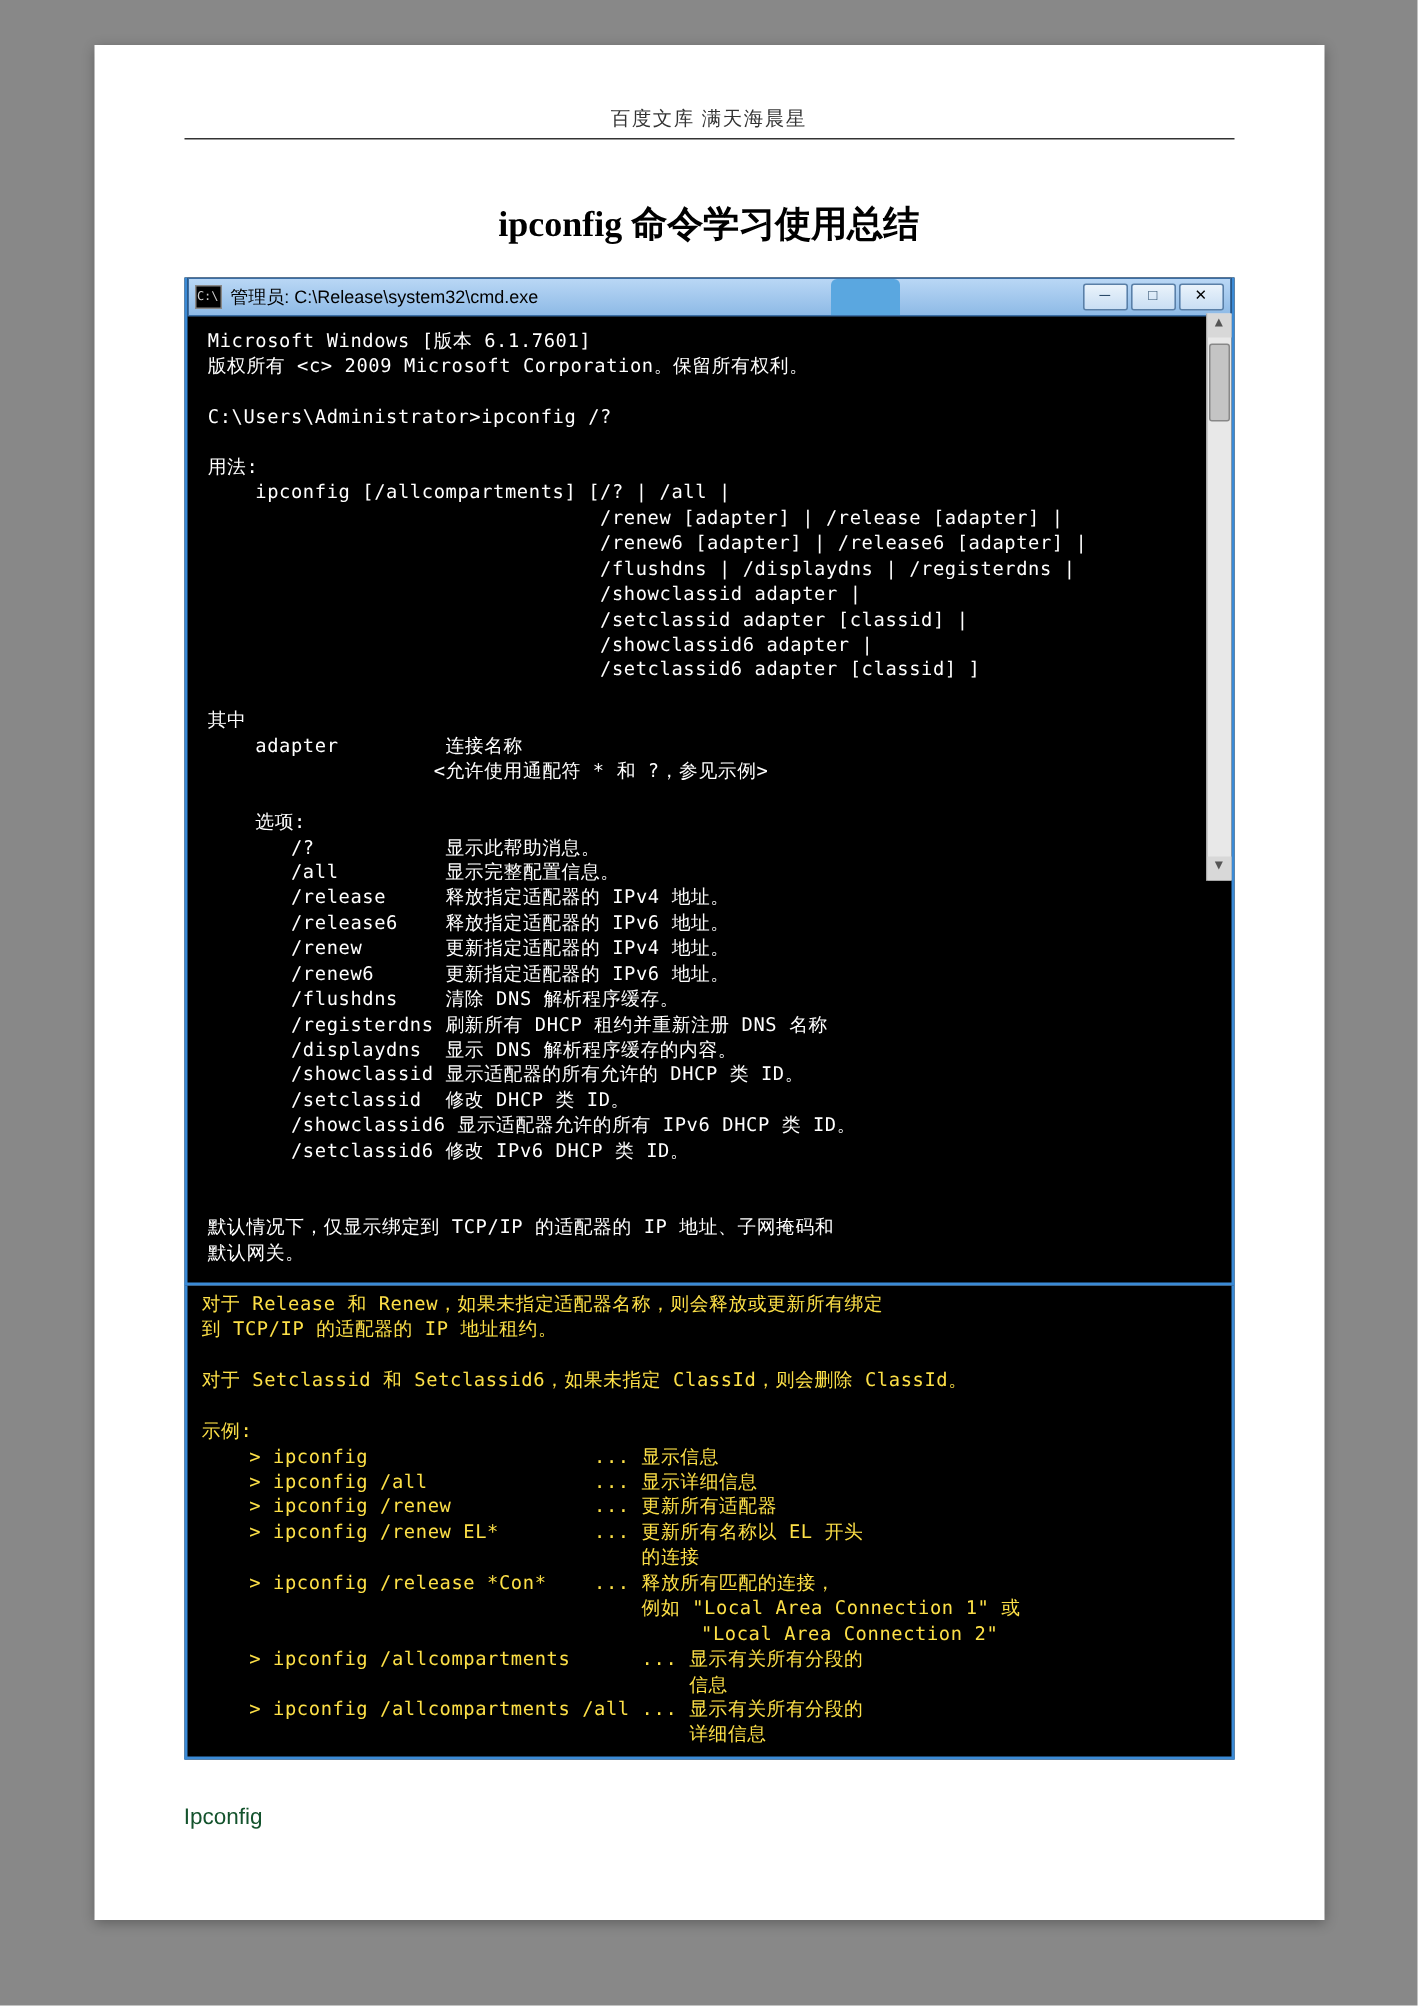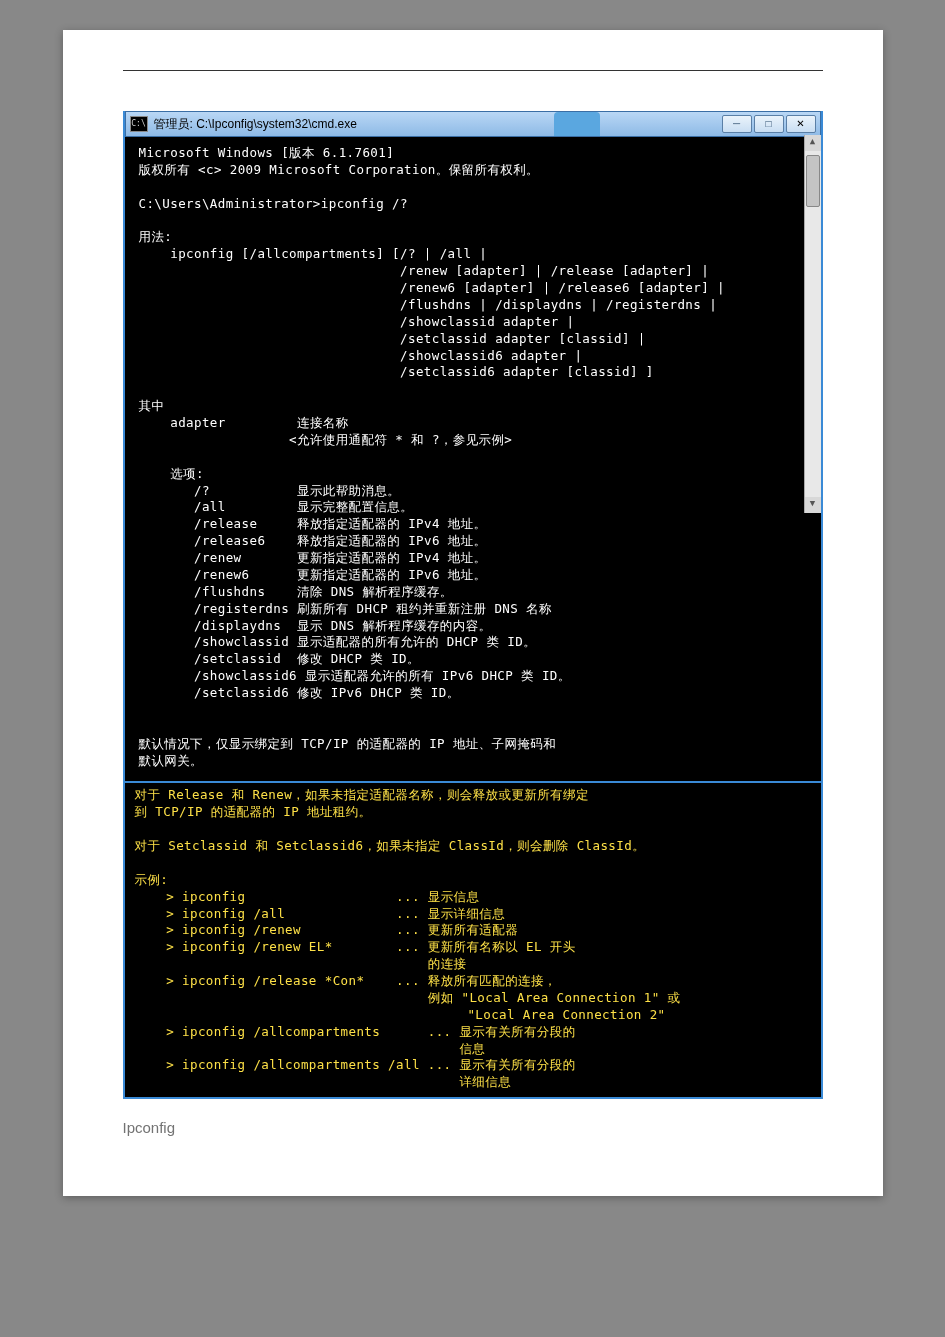--- a/index.html
+++ b/index.html
@@ -133,37 +133,39 @@
       color:#fde047;
       font-family:"NSimSun","SimSun","Consolas",monospace;
       font-size:12.5px;
       line-height:1.35;
       border:2px solid #3a8ad6;
       border-top:none;
       padding:4px 6px 6px 10px;
     }
     .below-console pre { margin:0; white-space:pre; letter-spacing:0.4px; }
     .footer-word {
-      margin-top: 20px;
+      margin-top: 30px;
       font-size: 15px;
       font-family: "Microsoft YaHei",sans-serif;
-      color:#737373;
+      color:#14532d;
     }
   </style>
 </head>
 <body>
 
 <div class="page">
+  <div class="header-text">百度文库 满天海晨星</div>
   <hr class="header-rule">
 
+  <h1 class="doc-title">ipconfig 命令学习使用总结</h1>
 
   <div class="cmd-window">
     <div class="titlebar">
       <span class="cmd-ico">C:\</span>
-      <span class="caption">管理员: C:\Ipconfig\system32\cmd.exe</span>
+      <span class="caption">管理员: C:\Release\system32\cmd.exe</span>
       <span class="spacer"></span>
       <span class="tabthing"></span>
       <span class="winbtn">─</span>
       <span class="winbtn">□</span>
       <span class="winbtn close">✕</span>
     </div>
     <div class="scrollbar">
       <div class="arrow up">▲</div>
       <div class="thumb"></div>
       <div class="arrow down">▼</div>

